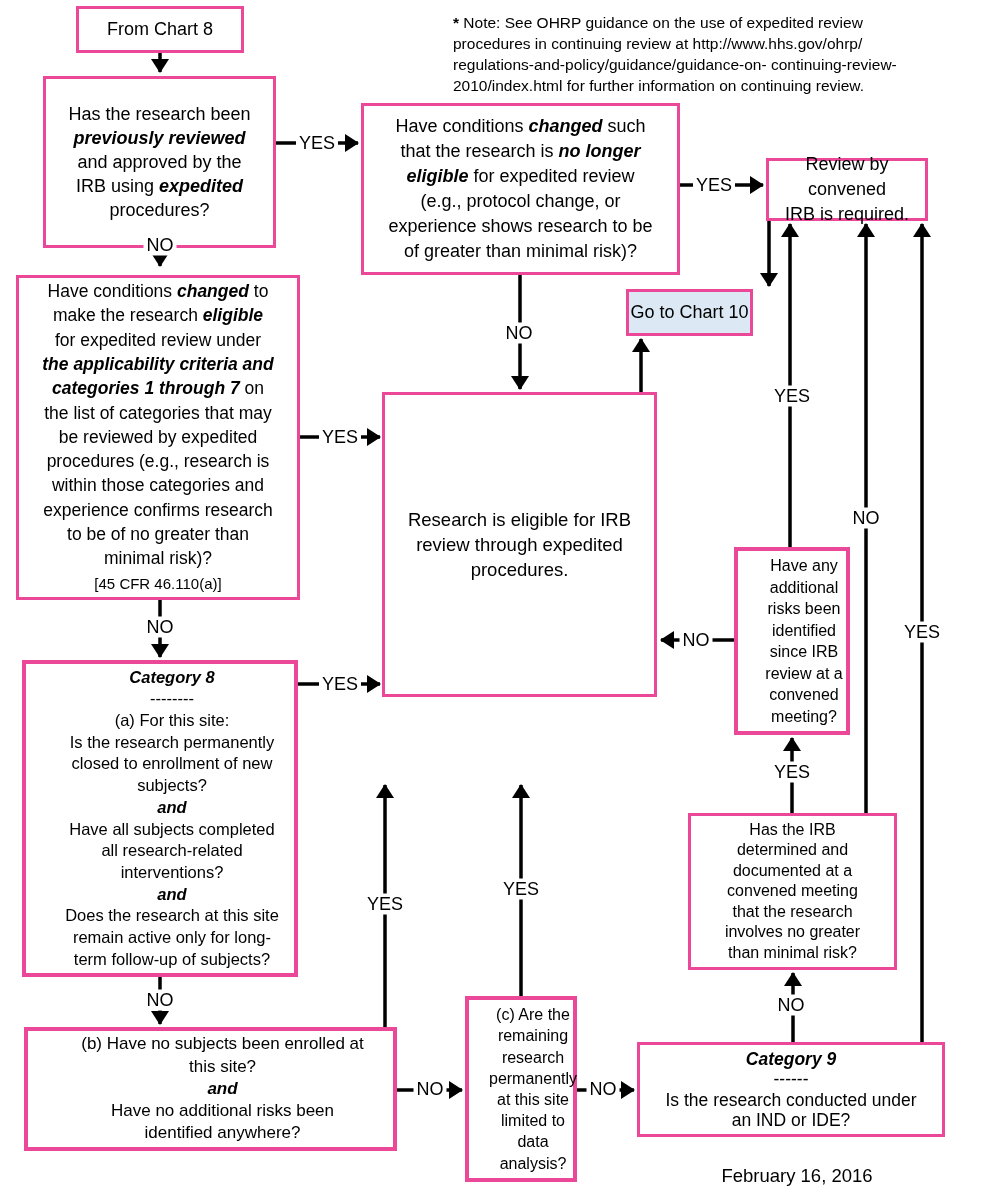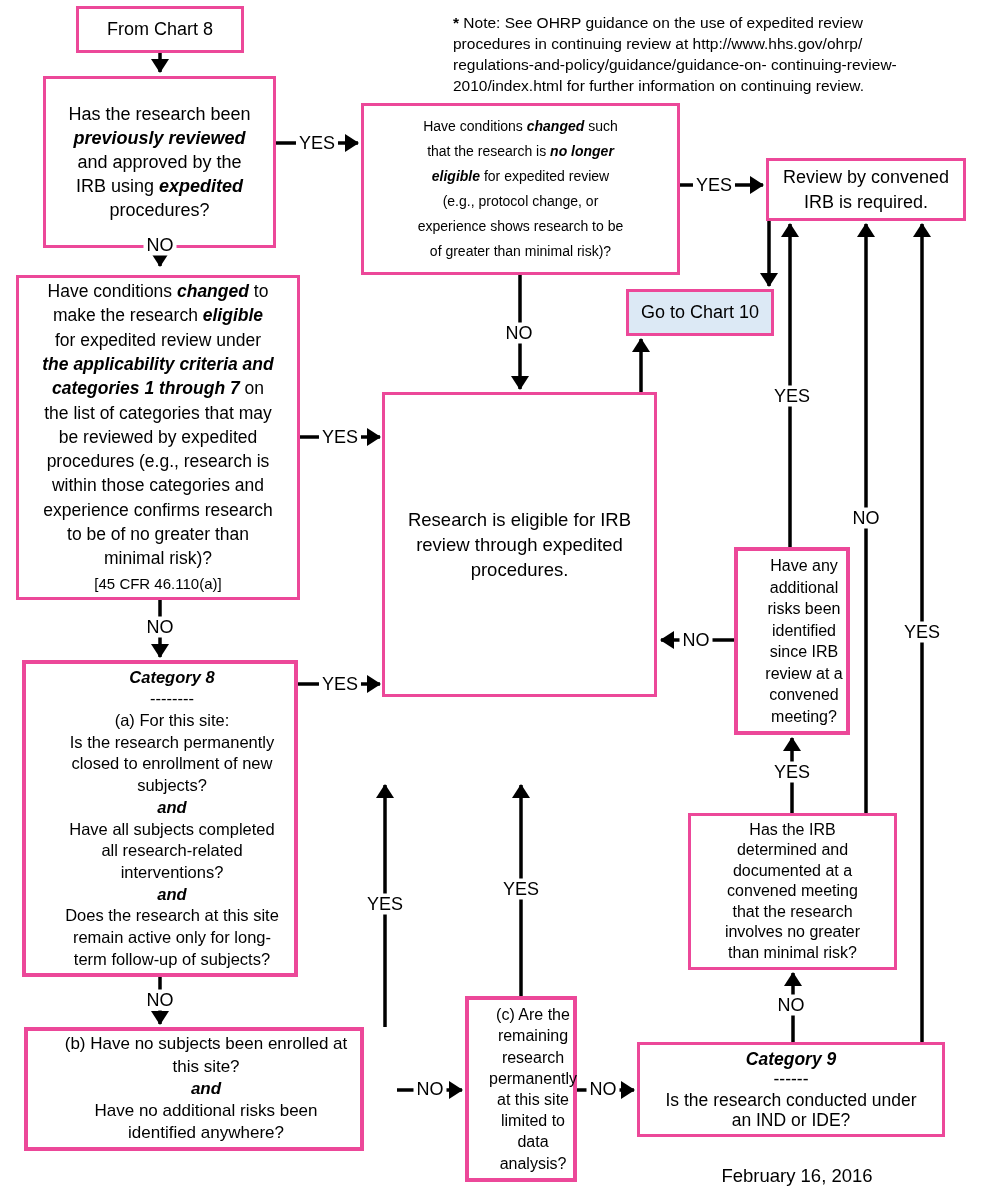--- a/index.html
+++ b/index.html
@@ -66,45 +66,45 @@
     </div>
 
   <div class="node" style="left:76px;top:6px;width:168px;height:47px;font-size:18px;">
     <span>From Chart 8</span>
   </div>
 
   <div class="node" style="left:43px;top:76px;width:233px;height:172px;font-size:18px;line-height:24px;">
       <div><span>Has the research been</span><br><span class="seg-bi">previously reviewed</span><br><span>and approved by the</span><br><span>IRB using </span><span class="seg-bi">expedited</span><br><span>procedures?</span></div>
     </div>
 
-  <div class="node" style="left:361px;top:103px;width:319px;height:172px;font-size:14px;line-height:25px;">
+  <div class="node" style="left:361px;top:103px;width:319px;height:172px;font-size:18px;line-height:25px;">
       <div><span>Have conditions </span><span class="seg-bi">changed</span><span> such</span><br><span>that the research is </span><span class="seg-bi">no longer</span><br><span class="seg-bi">eligible</span><span> for expedited review</span><br><span>(e.g., protocol change, or</span><br><span>experience shows research to be</span><br><span>of greater than minimal risk)?</span></div>
     </div>
 
-  <div class="node" style="left:766px;top:158px;width:200px;height:63px;font-size:18px;line-height:25px;">
+  <div class="node" style="left:766px;top:158px;width:162px;height:63px;font-size:18px;line-height:25px;">
       <div><span>Review by convened</span><br><span>IRB is required.</span></div>
     </div>
 
-  <div class="node" style="left:626px;top:289px;width:148px;height:47px;font-size:18px;background:#dce9f5;">
+  <div class="node" style="left:626px;top:289px;width:127px;height:47px;font-size:18px;background:#dce9f5;">
     <span>Go to Chart 10</span>
   </div>
 
   <div class="node" style="left:16px;top:275px;width:284px;height:325px;font-size:17.5px;line-height:24.3px;">
       <div><span>Have conditions </span><span class="seg-bi">changed</span><span> to</span><br><span>make the research </span><span class="seg-bi">eligible</span><br><span>for expedited review under</span><br><span class="seg-bi">the applicability criteria and</span><br><span class="seg-bi">categories 1 through 7</span><span> on</span><br><span>the list of categories that may</span><br><span>be reviewed by expedited</span><br><span>procedures (e.g., research is</span><br><span>within those categories and</span><br><span>experience confirms research</span><br><span>to be of no greater than</span><br><span>minimal risk)?</span><br><span class="seg-sm">[45 CFR 46.110(a)]</span></div>
     </div>
 
   <div class="node" style="left:382px;top:392px;width:275px;height:305px;font-size:18.5px;line-height:25px;">
       <div><span>Research is eligible for IRB</span><br><span>review through expedited</span><br><span>procedures.</span></div>
     </div>
 
   <div class="node thick" style="left:22px;top:660px;width:276px;height:317px;font-size:16.5px;line-height:21.7px;">
       <div><span class="seg-bi">Category 8</span><br><span>--------</span><br><span>(a) For this site:</span><br><span>Is the research permanently</span><br><span>closed to enrollment of new</span><br><span>subjects?</span><br><span class="seg-bi">and</span><br><span>Have all subjects completed</span><br><span>all research-related</span><br><span>interventions?</span><br><span class="seg-bi">and</span><br><span>Does the research at this site</span><br><span>remain active only for long-</span><br><span>term follow-up of subjects?</span></div>
     </div>
 
-  <div class="node thick" style="left:24px;top:1027px;width:340px;height:124px;font-size:17px;line-height:22.3px;">
+  <div class="node thick" style="left:24px;top:1027px;width:373px;height:124px;font-size:17px;line-height:22.3px;">
       <div><span>(b) Have no subjects been enrolled at</span><br><span>this site?</span><br><span class="seg-bi">and</span><br><span>Have no additional risks been</span><br><span>identified anywhere?</span></div>
     </div>
 
   <div class="node thick" style="left:465px;top:996px;width:112px;height:186px;font-size:16px;line-height:21.2px;">
       <div><span>(c) Are the</span><br><span>remaining</span><br><span>research</span><br><span>permanently</span><br><span>at this site</span><br><span>limited to</span><br><span>data</span><br><span>analysis?</span></div>
     </div>
 
   <div class="node thick" style="left:734px;top:547px;width:116px;height:188px;font-size:16px;line-height:21.5px;">
       <div><span>Have any</span><br><span>additional</span><br><span>risks been</span><br><span>identified</span><br><span>since IRB</span><br><span>review at a</span><br><span>convened</span><br><span>meeting?</span></div>
     </div>

